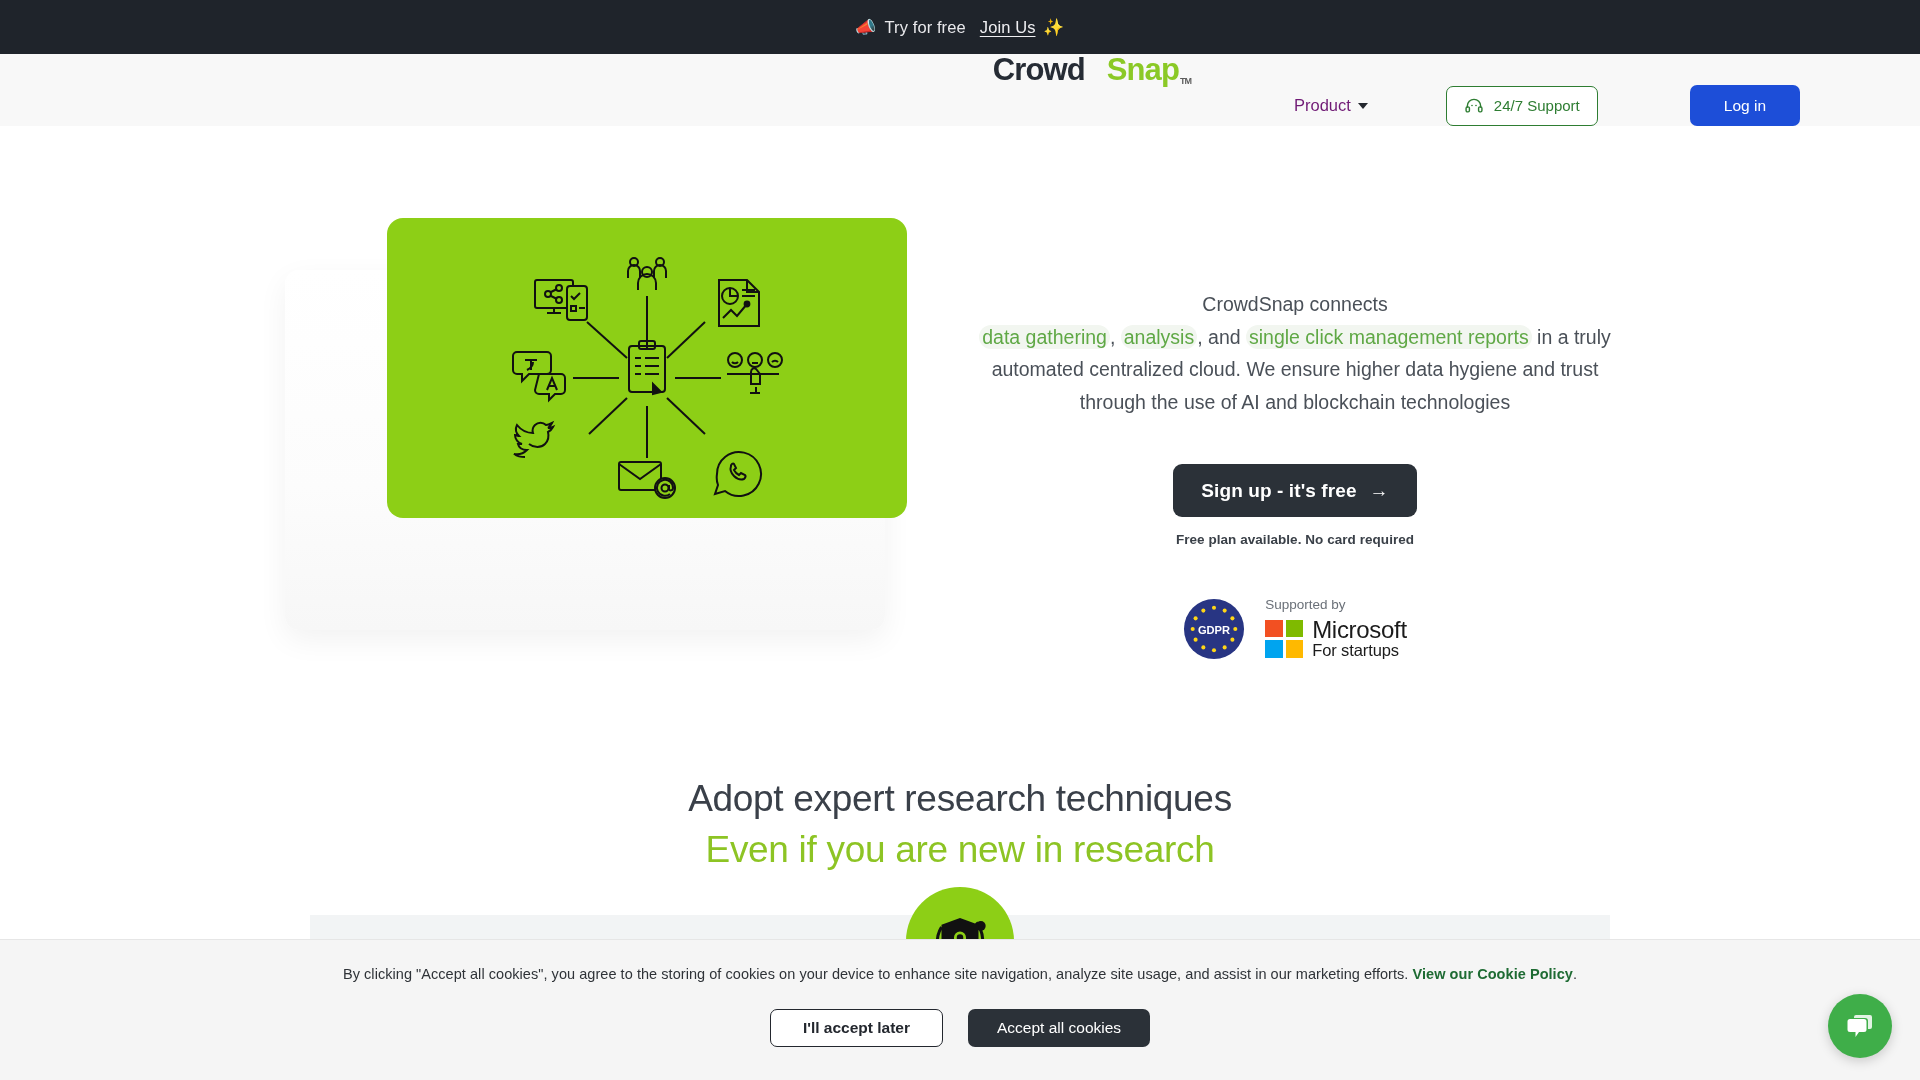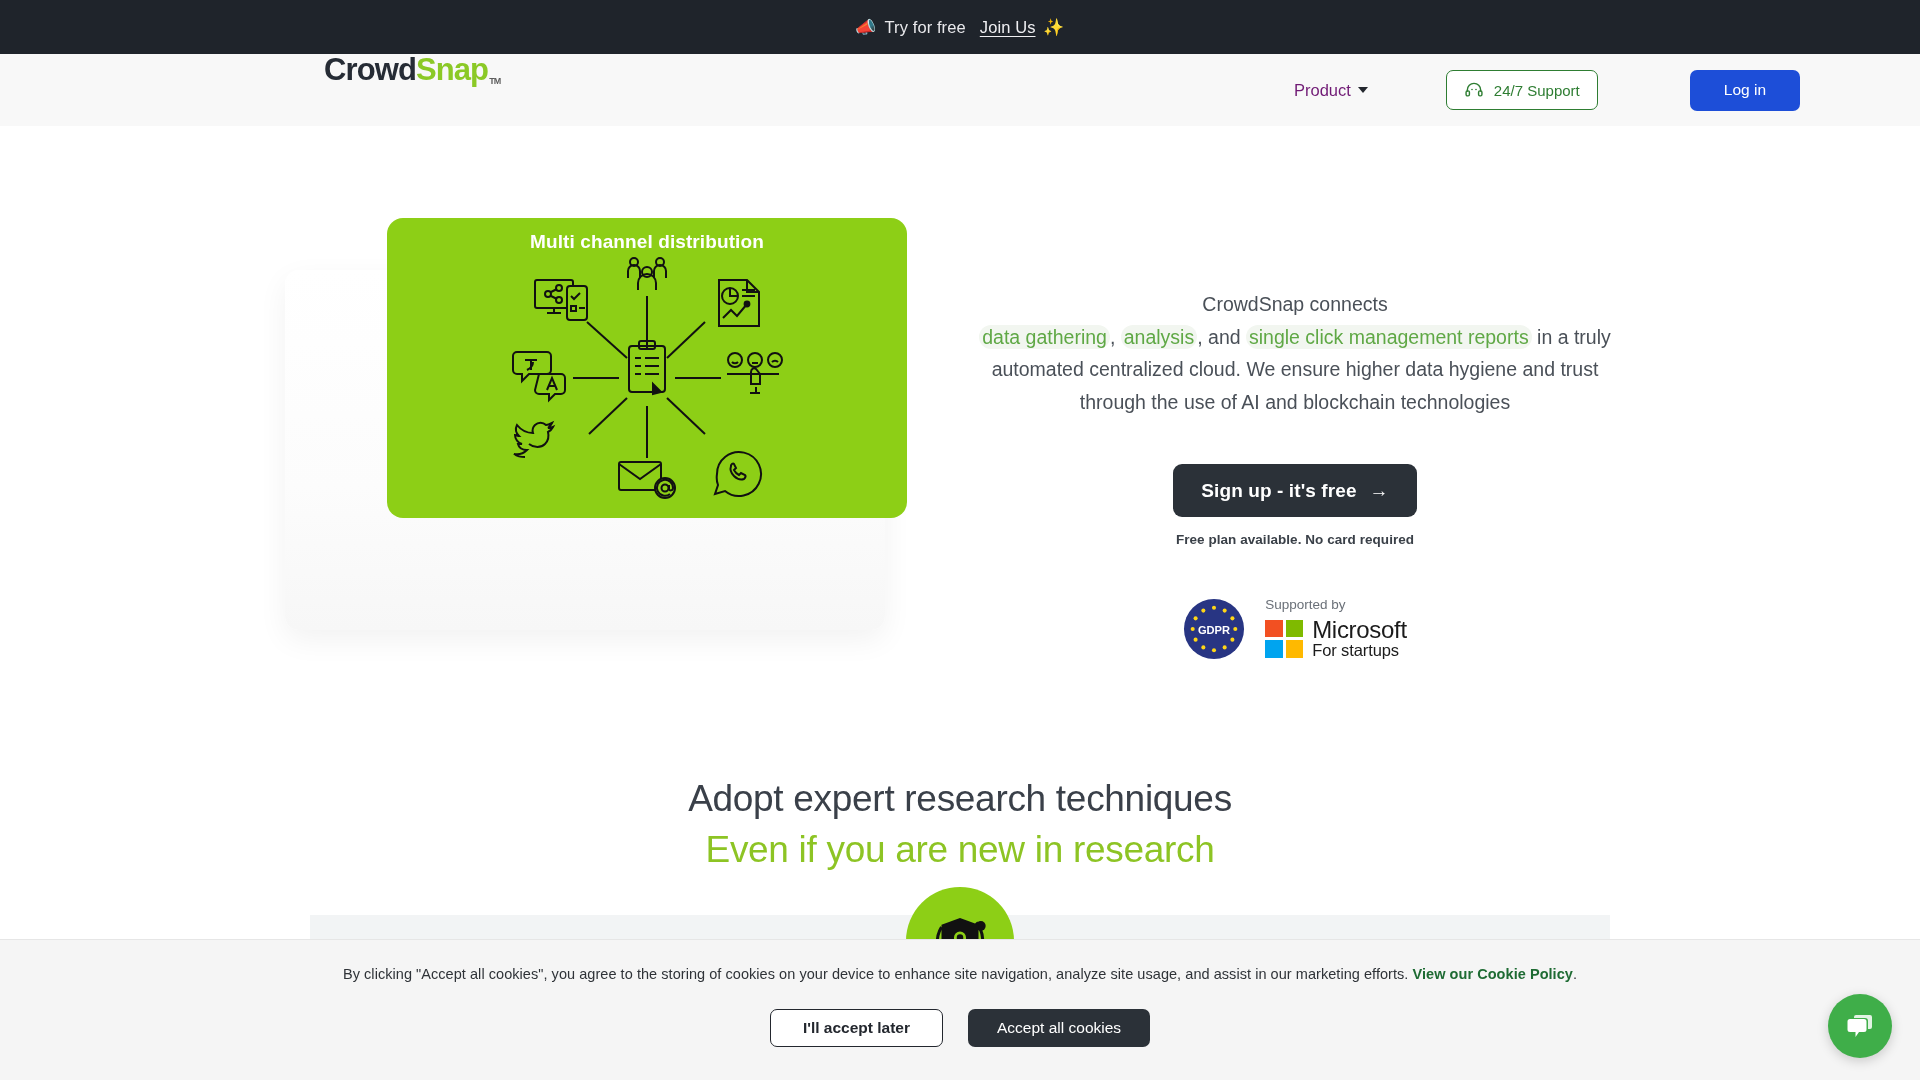--- a/index.html
+++ b/index.html
@@ -24,32 +24,33 @@
   .announce-emoji { font-size: 17px; line-height: 1; }
   .announce-link {
     color: #EFEFF2; text-decoration: underline; text-underline-offset: 3px;
     padding-left: 6px;
   }
 
   
   .site-header {
     height: 72px;
     background: #F8F8F8;
-    display: flex; 
+    display: flex; align-items: center;
     padding: 0 60px 0 0;
     position: relative;
+    flex-direction: column;
   }
   .logo {
     margin-left: 324px;
     font-size: 31px; font-weight: 700; letter-spacing: -0.9px;
     display: flex; align-items: baseline;
     line-height: 1;
   }
   .logo .crowd { color: #262C35; }
-  .logo .snap  { color: #8BC926; }
+  .logo .snap  { color: #8BC926; padding-left: 22px; }
   .logo .tm { font-size: 9px; color: #5d5d5d; font-weight: 700; margin-left: 1px; position: relative; top: 4px; }
 
   .nav-right {
     margin-left: auto;
     display: flex; align-items: center; gap: 0;
     padding-right: 60px;
   }
   .nav-product {
     font-size: 16.5px; color: #701a75; display: flex; align-items: center; gap: 7px;
     margin-right: 78px;
@@ -273,21 +274,20 @@
 
     <button class="login-btn">Log in</button>
   </div>
 </header>
 
 <section class="hero">
 
   <div class="art-wrap">
     <div class="art-shadow"></div>
     <div class="art-card">
-      <div class="art-title">Multi channel distribution</div>
 
       <svg class="art-svg" viewBox="0 0 520 300">
         <g stroke="#111" stroke-width="2" fill="none">
 
           <line x1="260" y1="132" x2="260" y2="78"></line>
           <line x1="260" y1="188" x2="260" y2="240"></line>
           <line x1="232" y1="160" x2="186" y2="160"></line>
           <line x1="288" y1="160" x2="334" y2="160"></line>
           <line x1="240" y1="140" x2="200" y2="104"></line>
           <line x1="280" y1="140" x2="318" y2="104"></line>

